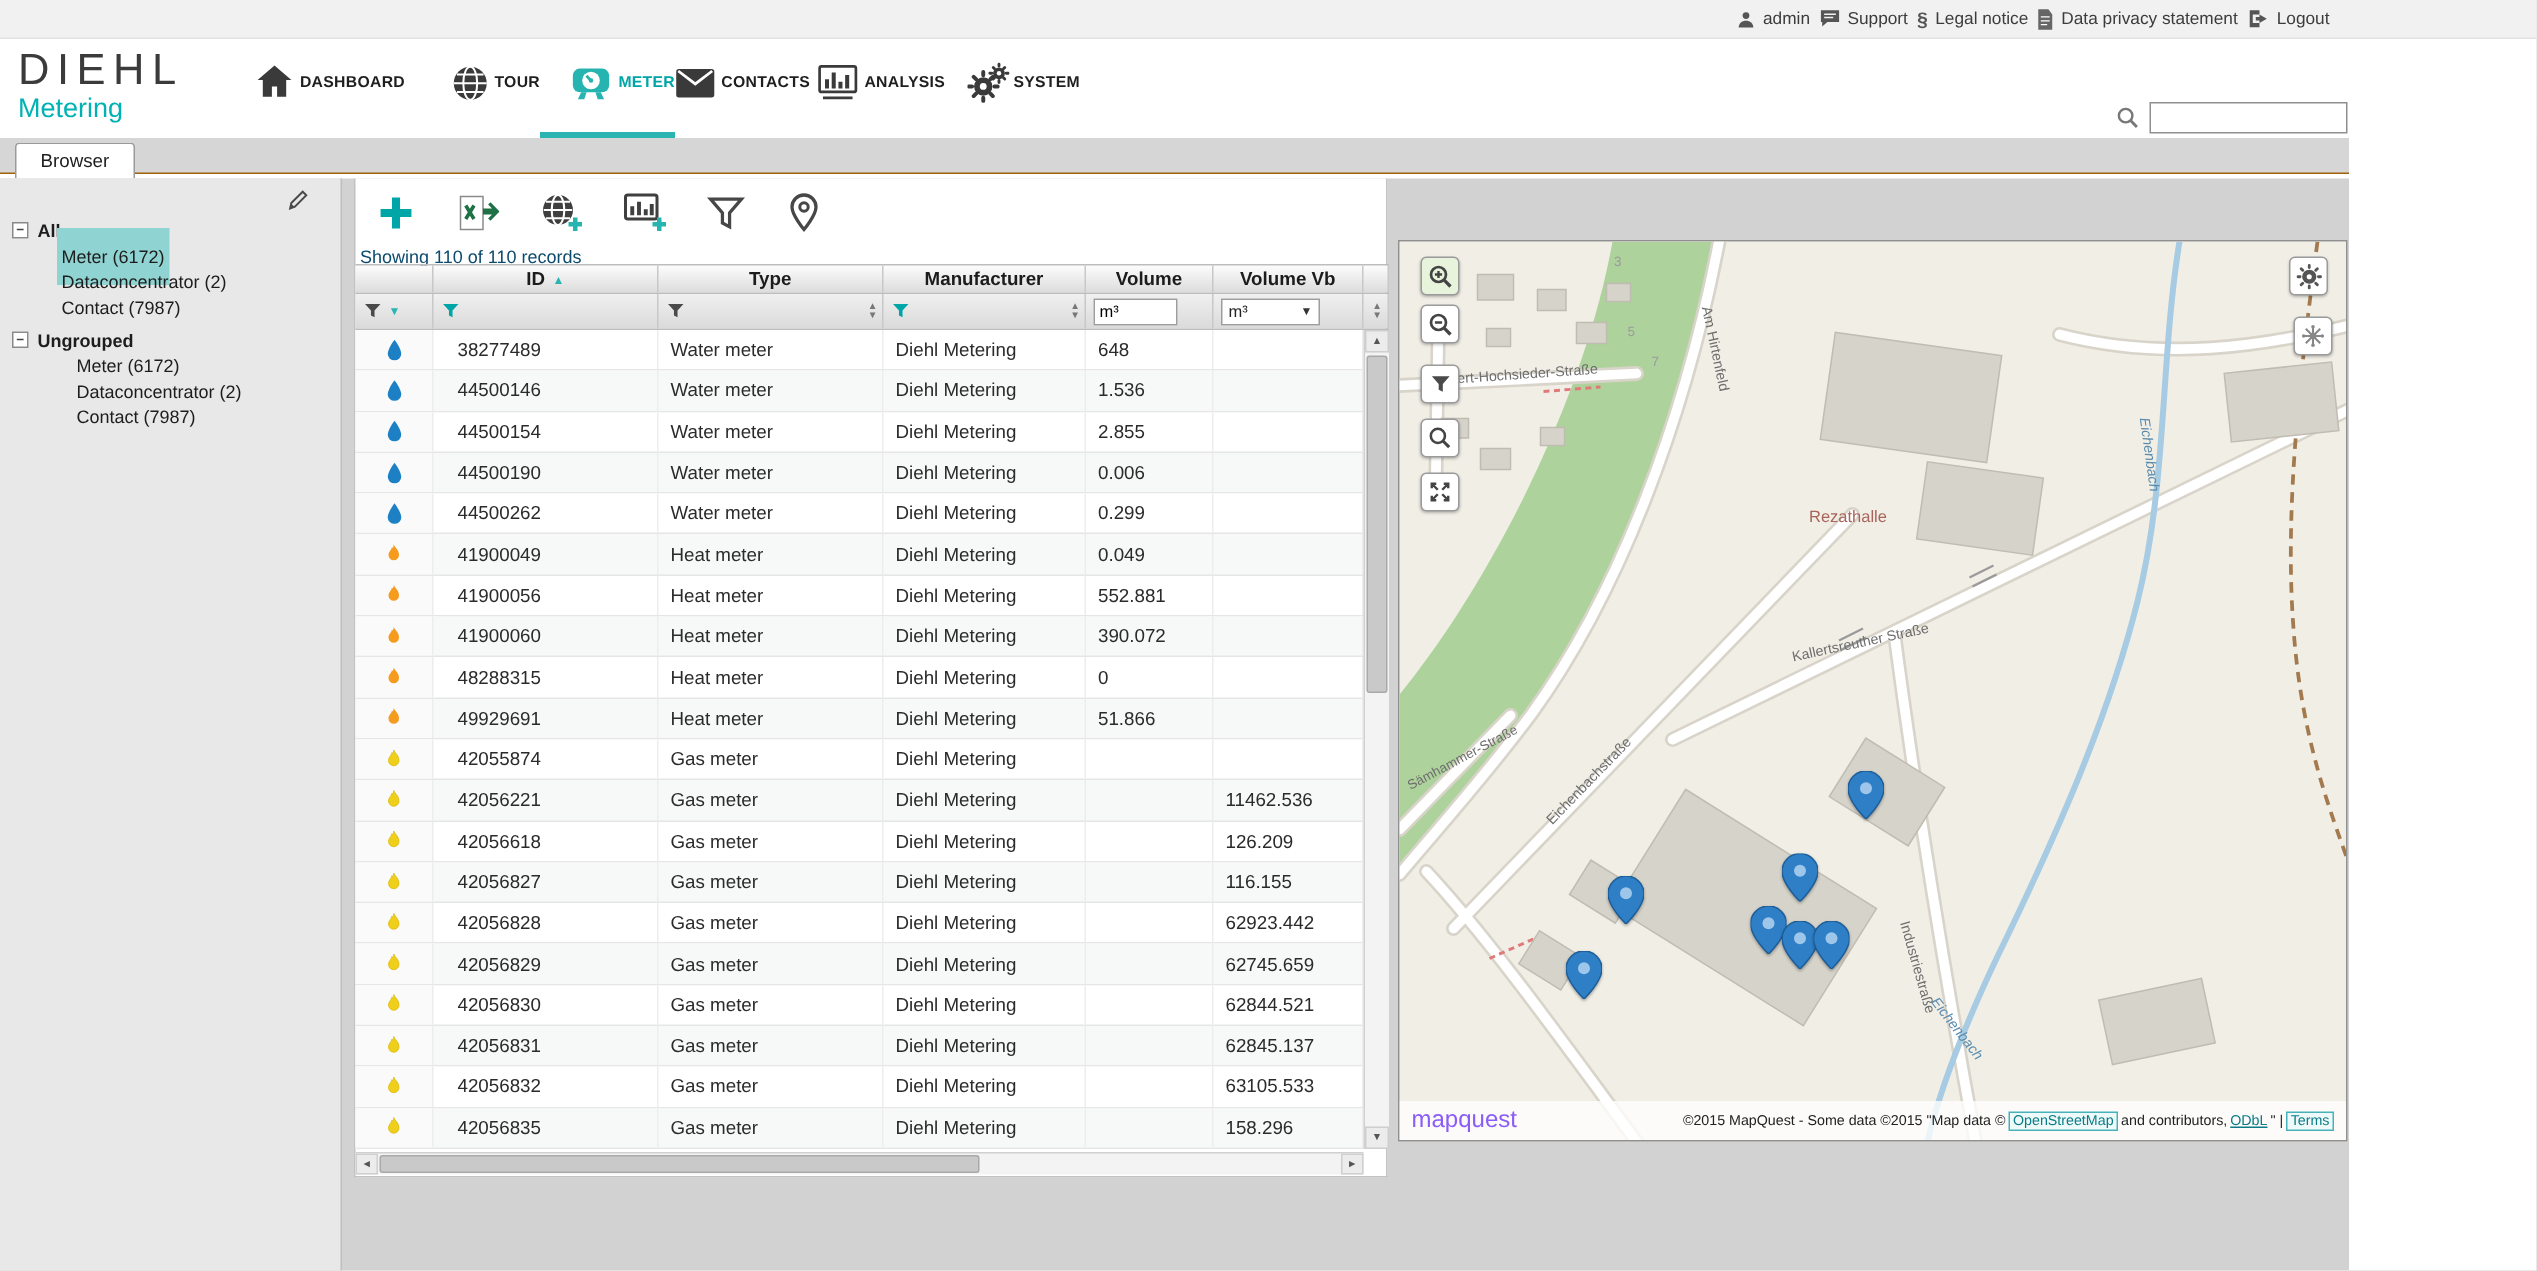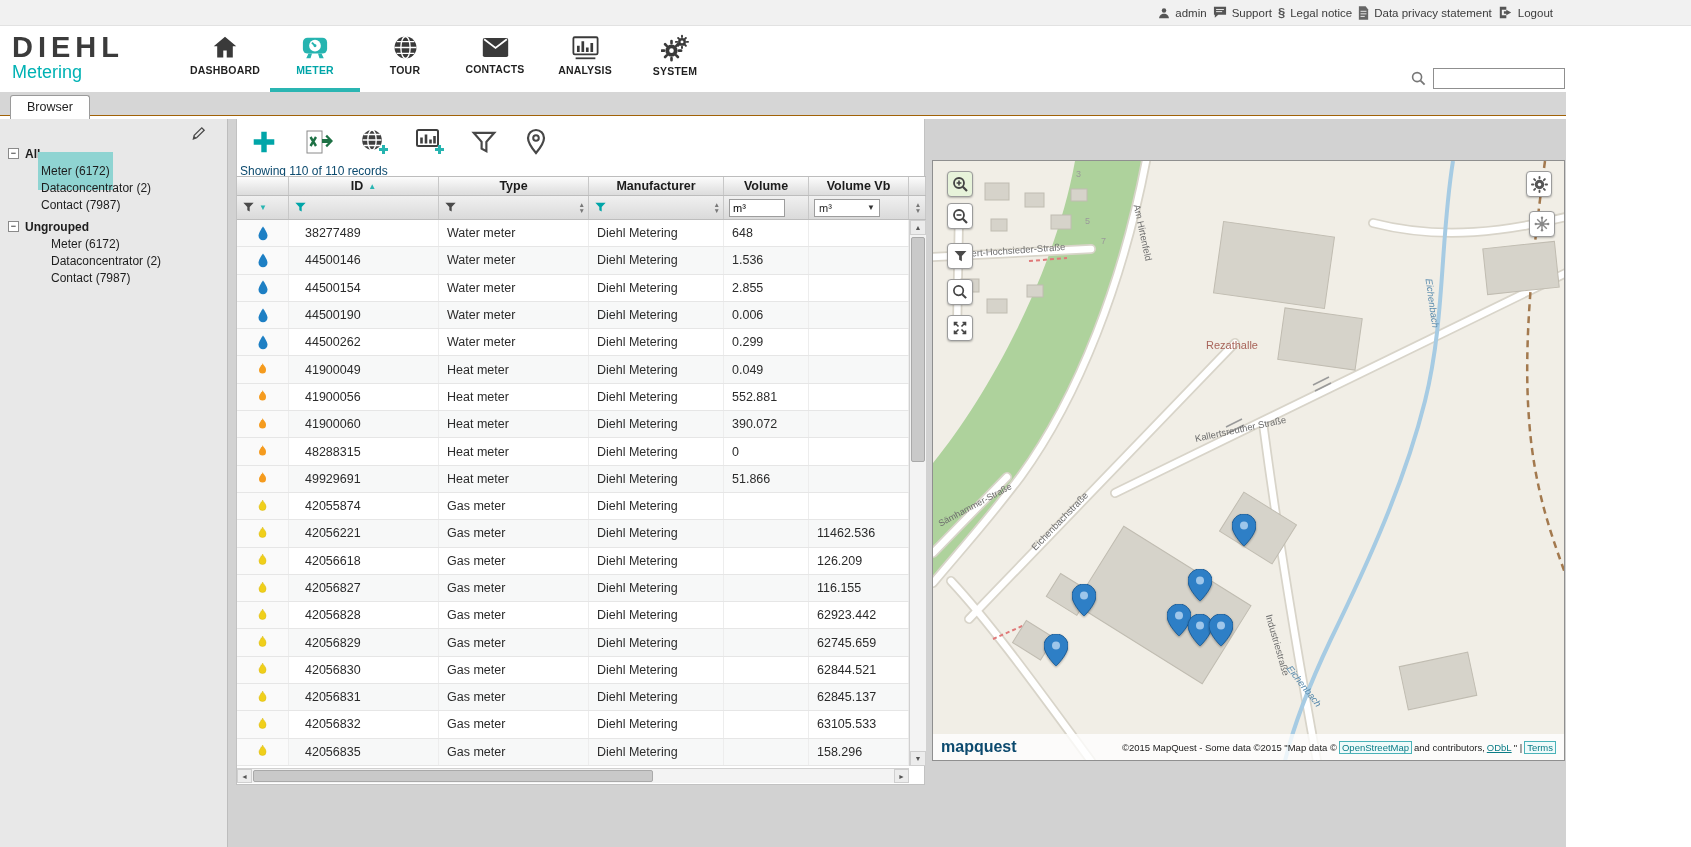--- a/index.html
+++ b/index.html
@@ -6,24 +6,24 @@
 body{width:1691px;height:847px;position:relative;font-family:"Liberation Sans",sans-serif;background:#fff;overflow:hidden;-webkit-font-smoothing:antialiased}
 svg{display:block}
 
 .topbar{position:absolute;top:0;left:0;width:100%;height:26px;background:#f1f1f1;display:flex;justify-content:flex-end;align-items:center;gap:6px;padding-right:138px;font-size:11.5px;color:#3c3c3c;border-bottom:1px solid #e2e2e2}
 .tb-item{display:flex;align-items:center;gap:5px;cursor:pointer}
 .tb-ic{display:flex;align-items:center}
 .legal-glyph{font-weight:bold;font-size:13px;color:#555;line-height:13px}
 
 .header{position:absolute;top:26px;left:0;width:100%;height:66px;background:#fff}
 .logo{position:absolute;left:12px;top:7px;cursor:pointer}
-.logo-l1{font-size:29px;font-weight:bold;letter-spacing:5px;color:#3b3b3b;line-height:29px}
+.logo-l1{font-size:29px;font-weight:normal;letter-spacing:5px;color:#3b3b3b;line-height:29px}
 .logo-l2{font-size:18px;color:#00b2b4;line-height:21px}
 .nav{position:absolute;left:180px;top:0;height:66px;display:flex}
-.nav-item{width:90px;display:flex;flex-direction:column;align-items:center;justify-content:center;padding-bottom:4px;gap:3px;border-bottom:4px solid transparent;cursor:pointer}
+.nav-item{width:90px;display:flex;align-items:center;justify-content:flex-end;padding-bottom:4px;gap:3px;border-bottom:4px solid transparent;cursor:pointer}
 .nav-item.active{border-bottom-color:#2ab5b2}
 .nav-label{font-size:10.5px;font-weight:bold;color:#1f1f1f;letter-spacing:.2px}
 .nav-item.active .nav-label{color:#00a5a8}
 .search-area{position:absolute;right:126px;top:42px;display:flex;align-items:center;gap:7px}
 .search-input{width:132px;height:21px;border:1px solid #8f8f8f;font-size:12px;padding:0 5px;background:#fff}
 
 .tabbar{position:absolute;top:92px;left:0;width:1566px;height:24px;background:#d6d6d6;border-bottom:1px solid #a16207}
 .tab{position:absolute;left:10px;top:3px;height:24px;background:#fff;border:1px solid #9a9a9a;border-bottom:none;border-radius:3px 3px 0 0;padding:4px 16px 0;font-size:12.5px;color:#1d1d1d;cursor:pointer}
 
 .content{position:absolute;top:119px;left:0;width:1566px;height:728px;background:#d2d2d2}
@@ -78,21 +78,21 @@
 .map-pin{position:absolute;width:24px;height:32px;cursor:pointer;filter:drop-shadow(0 1px 1px rgba(0,0,0,.35))}
 .map-btn{position:absolute;width:26px;height:26px;background:#fff;border:1px solid #9b9b9b;border-radius:4px;display:flex;align-items:center;justify-content:center;cursor:pointer;box-shadow:0 1px 2px rgba(0,0,0,.25)}
 .mb-zi{left:14px;top:10px;background:#e7f3da}
 .mb-zo{left:14px;top:42px}
 .mb-fl{left:14px;top:82px}
 .mb-se{left:14px;top:118px}
 .mb-fs{left:14px;top:154px}
 .mb-gear{right:12px;top:10px}
 .mb-lay{right:9px;top:50px}
 .map-attrib{position:absolute;left:0;right:0;bottom:0;height:26px;background:rgba(255,255,255,.78);display:flex;align-items:center;justify-content:space-between;padding:0 8px;font-size:9.5px;color:#222}
-.mq-logo{font-weight:bold;font-size:16px;color:#0c4a6e;cursor:pointer}
+.mq-logo{font-weight:normal;font-size:16px;color:#8b5cf6;cursor:pointer}
 .attrib-text{display:flex;align-items:center;gap:2px;white-space:nowrap}
 .attrib-link{color:#0a7c86;cursor:pointer}
 .osm-box,.terms-box{border:1px solid #49b2b8;padding:0 2px;background:#eefafa}
 .odbl{text-decoration:underline}
 </style>
 </head>
 <body>
 
 <div class="topbar">
   <div class="tb-item">
@@ -144,41 +144,41 @@
   </div>
   <div class="nav">
     <div class="nav-item">
       <span>
           <svg width="28" height="26" viewBox="0 0 32 30">
             <path d="M16 2 3 13h4v13h7v-8h4v8h7V13h4z" fill="#3a3a3a"></path>
           </svg>
         </span>
       <span class="nav-label">DASHBOARD</span>
     </div>
+    <div class="nav-item">
+      <span>
+          <svg width="27" height="27" viewBox="0 0 32 32">
+            <circle cx="16" cy="16" r="13" fill="#3a3a3a"></circle>
+            <ellipse cx="16" cy="16" rx="5.5" ry="13" fill="none" stroke="#fff" stroke-width="1.6"></ellipse>
+            <path d="M3 16h26M5.5 9h21M5.5 23h21" stroke="#fff" stroke-width="1.6" fill="none"></path>
+          </svg>
+        </span>
+      <span class="nav-label">TOUR</span>
+    </div>
     <div class="nav-item active">
       <span>
           <svg width="30" height="27" viewBox="0 0 32 29">
             <rect x="3" y="4" width="26" height="17" rx="5" fill="#26b4b0"></rect>
             <circle cx="16" cy="12.5" r="6.3" fill="#fff"></circle>
             <path d="M16 12.5 12.7 9.2" stroke="#26b4b0" stroke-width="2"></path>
             <circle cx="16" cy="12.5" r="1.6" fill="#26b4b0"></circle>
             <path d="M9 21l-2.4 5h4.6l1.6-5zM23 21l2.4 5h-4.6l-1.6-5z" fill="#26b4b0"></path>
           </svg>
         </span>
       <span class="nav-label">METER</span>
-    </div>
-    <div class="nav-item">
-      <span>
-          <svg width="27" height="27" viewBox="0 0 32 32">
-            <circle cx="16" cy="16" r="13" fill="#3a3a3a"></circle>
-            <ellipse cx="16" cy="16" rx="5.5" ry="13" fill="none" stroke="#fff" stroke-width="1.6"></ellipse>
-            <path d="M3 16h26M5.5 9h21M5.5 23h21" stroke="#fff" stroke-width="1.6" fill="none"></path>
-          </svg>
-        </span>
-      <span class="nav-label">TOUR</span>
     </div>
     <div class="nav-item">
       <span>
           <svg width="29" height="25" viewBox="0 0 32 27">
             <rect x="2" y="3" width="28" height="21" rx="2" fill="#3a3a3a"></rect>
             <path d="M3.5 4.5 16 14 28.5 4.5" stroke="#fff" stroke-width="2" fill="none"></path>
           </svg>
         </span>
       <span class="nav-label">CONTACTS</span>
     </div>

